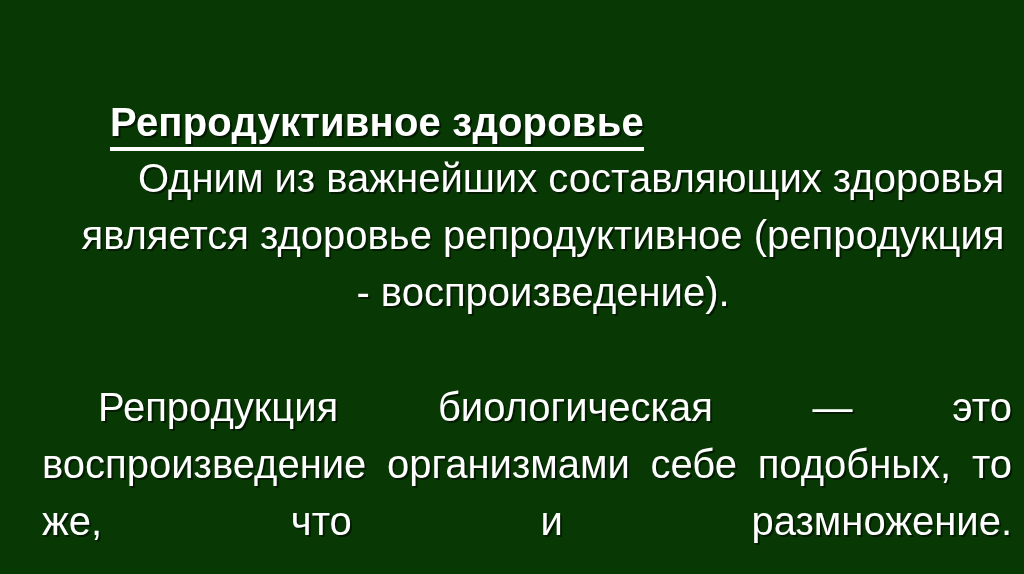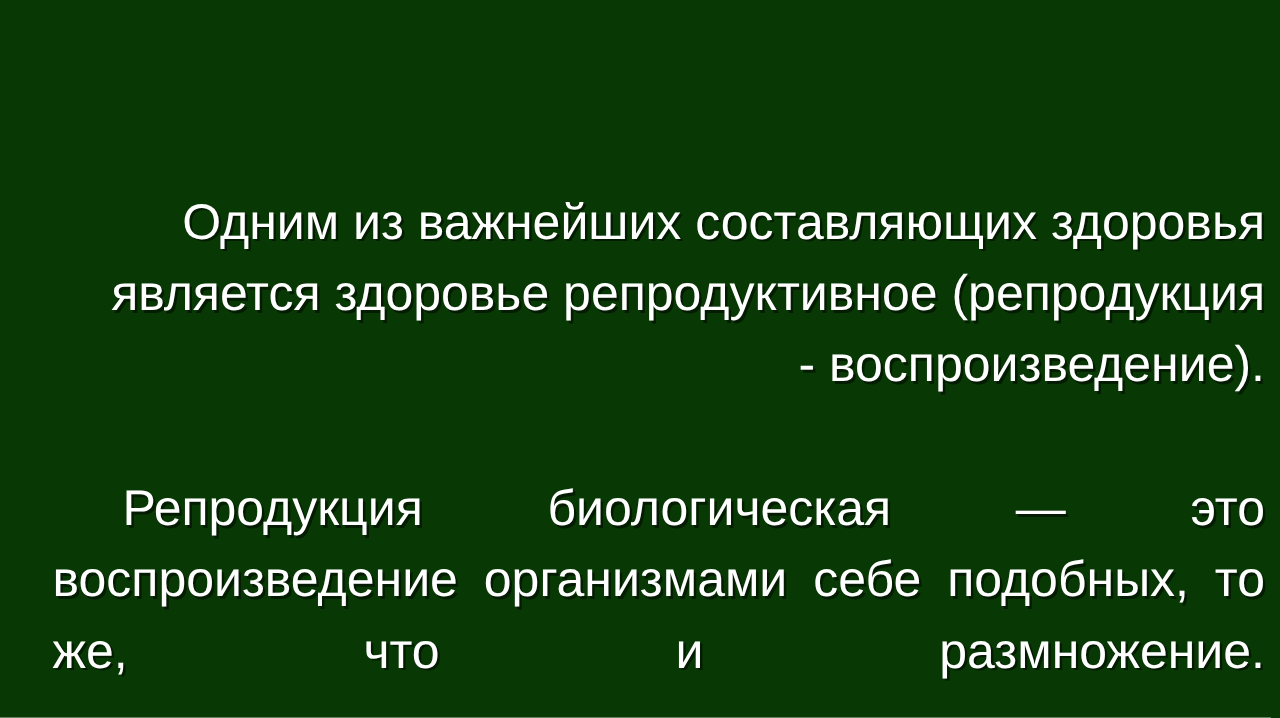--- a/index.html
+++ b/index.html
@@ -51,38 +51,41 @@
     line-height: 57px;
     text-align: justify;
     text-indent: 56px;
     text-shadow: 2px 2px 0 rgba(0, 0, 0, 0.5);
     margin: 0;
   }
   .para + .para {
     margin-top: 58px;
   }
   #para-1 {
-    text-align: right;
+    text-align: center;
     margin-left: 32px;
   }
   #para-2 {
     text-align: justify;
     text-justify: inter-word;
   }
   
   #para-2::after {
     content: "";
     display: inline-block;
     width: 100%;
   }
 </style>
 </head>
 <body>
 
 <div id="slide" style="background: rgb(8, 56, 4);">
 
+  <h1 id="slide-title">
+    <span class="title-text">Репродуктивное здоровье</span>
+  </h1>
 
   <div id="body-block">
     <p class="para" id="para-1">Одним из важнейших составляющих здоровья является здоровье репродуктивное (репродукция - воспроизведение).</p>
     <p class="para" id="para-2">Репродукция биологическая — это воспроизведение организмами себе подобных, то же, что и размножение.</p>
   </div>
 
 </div>
 
 </body></html>

